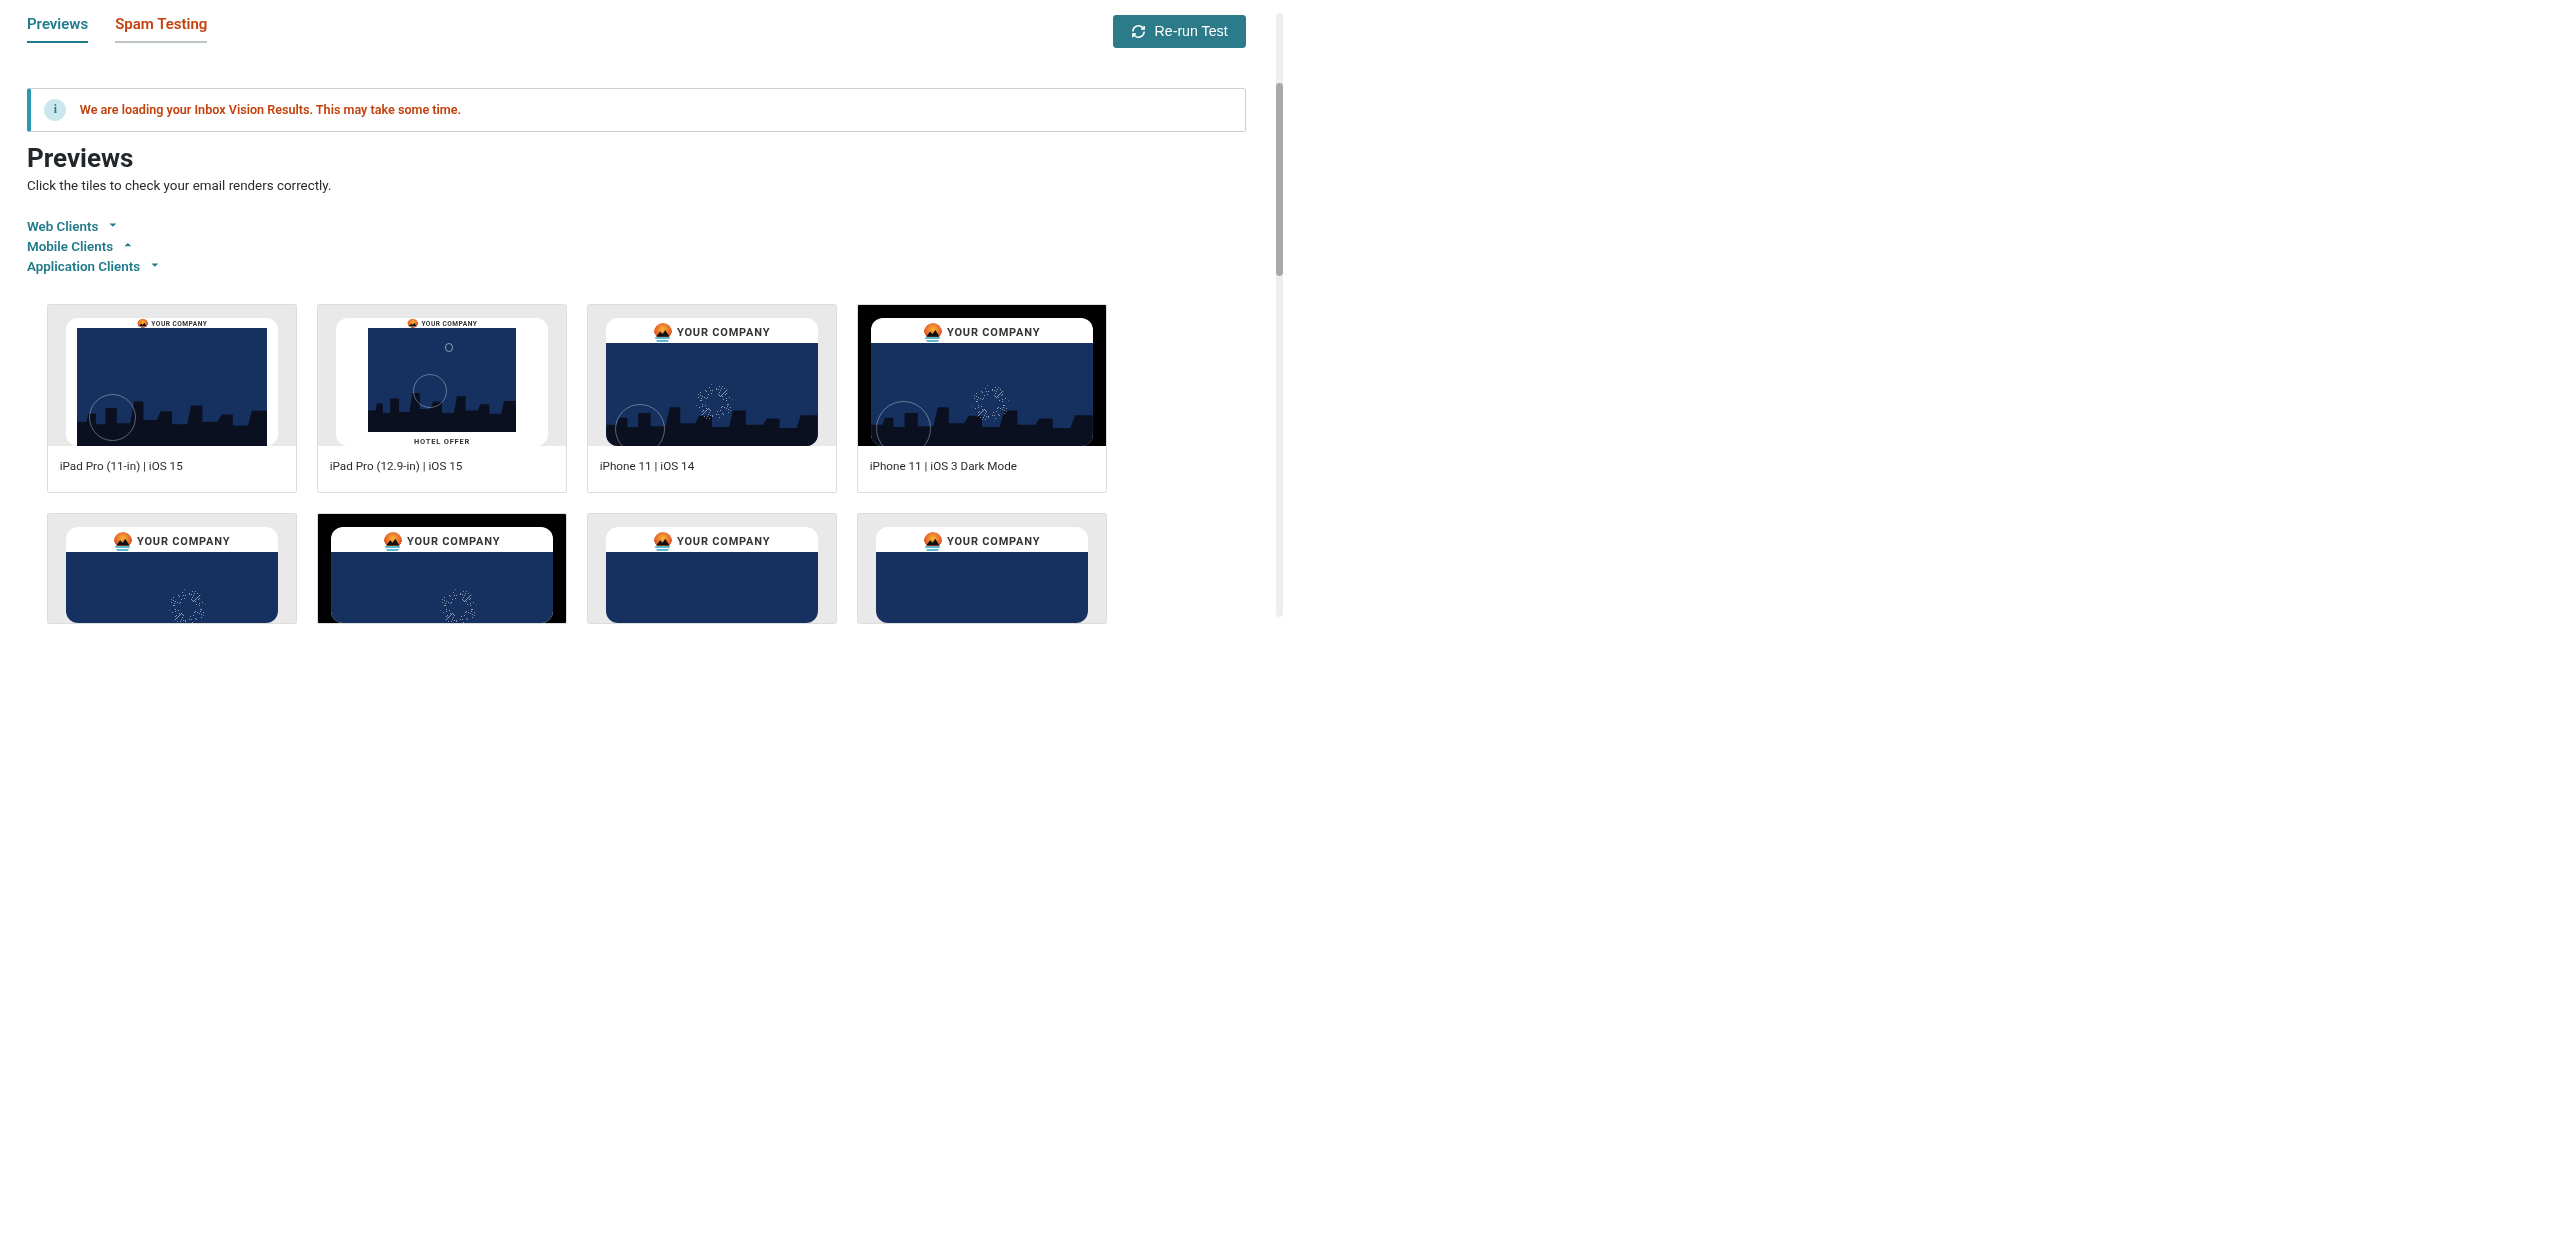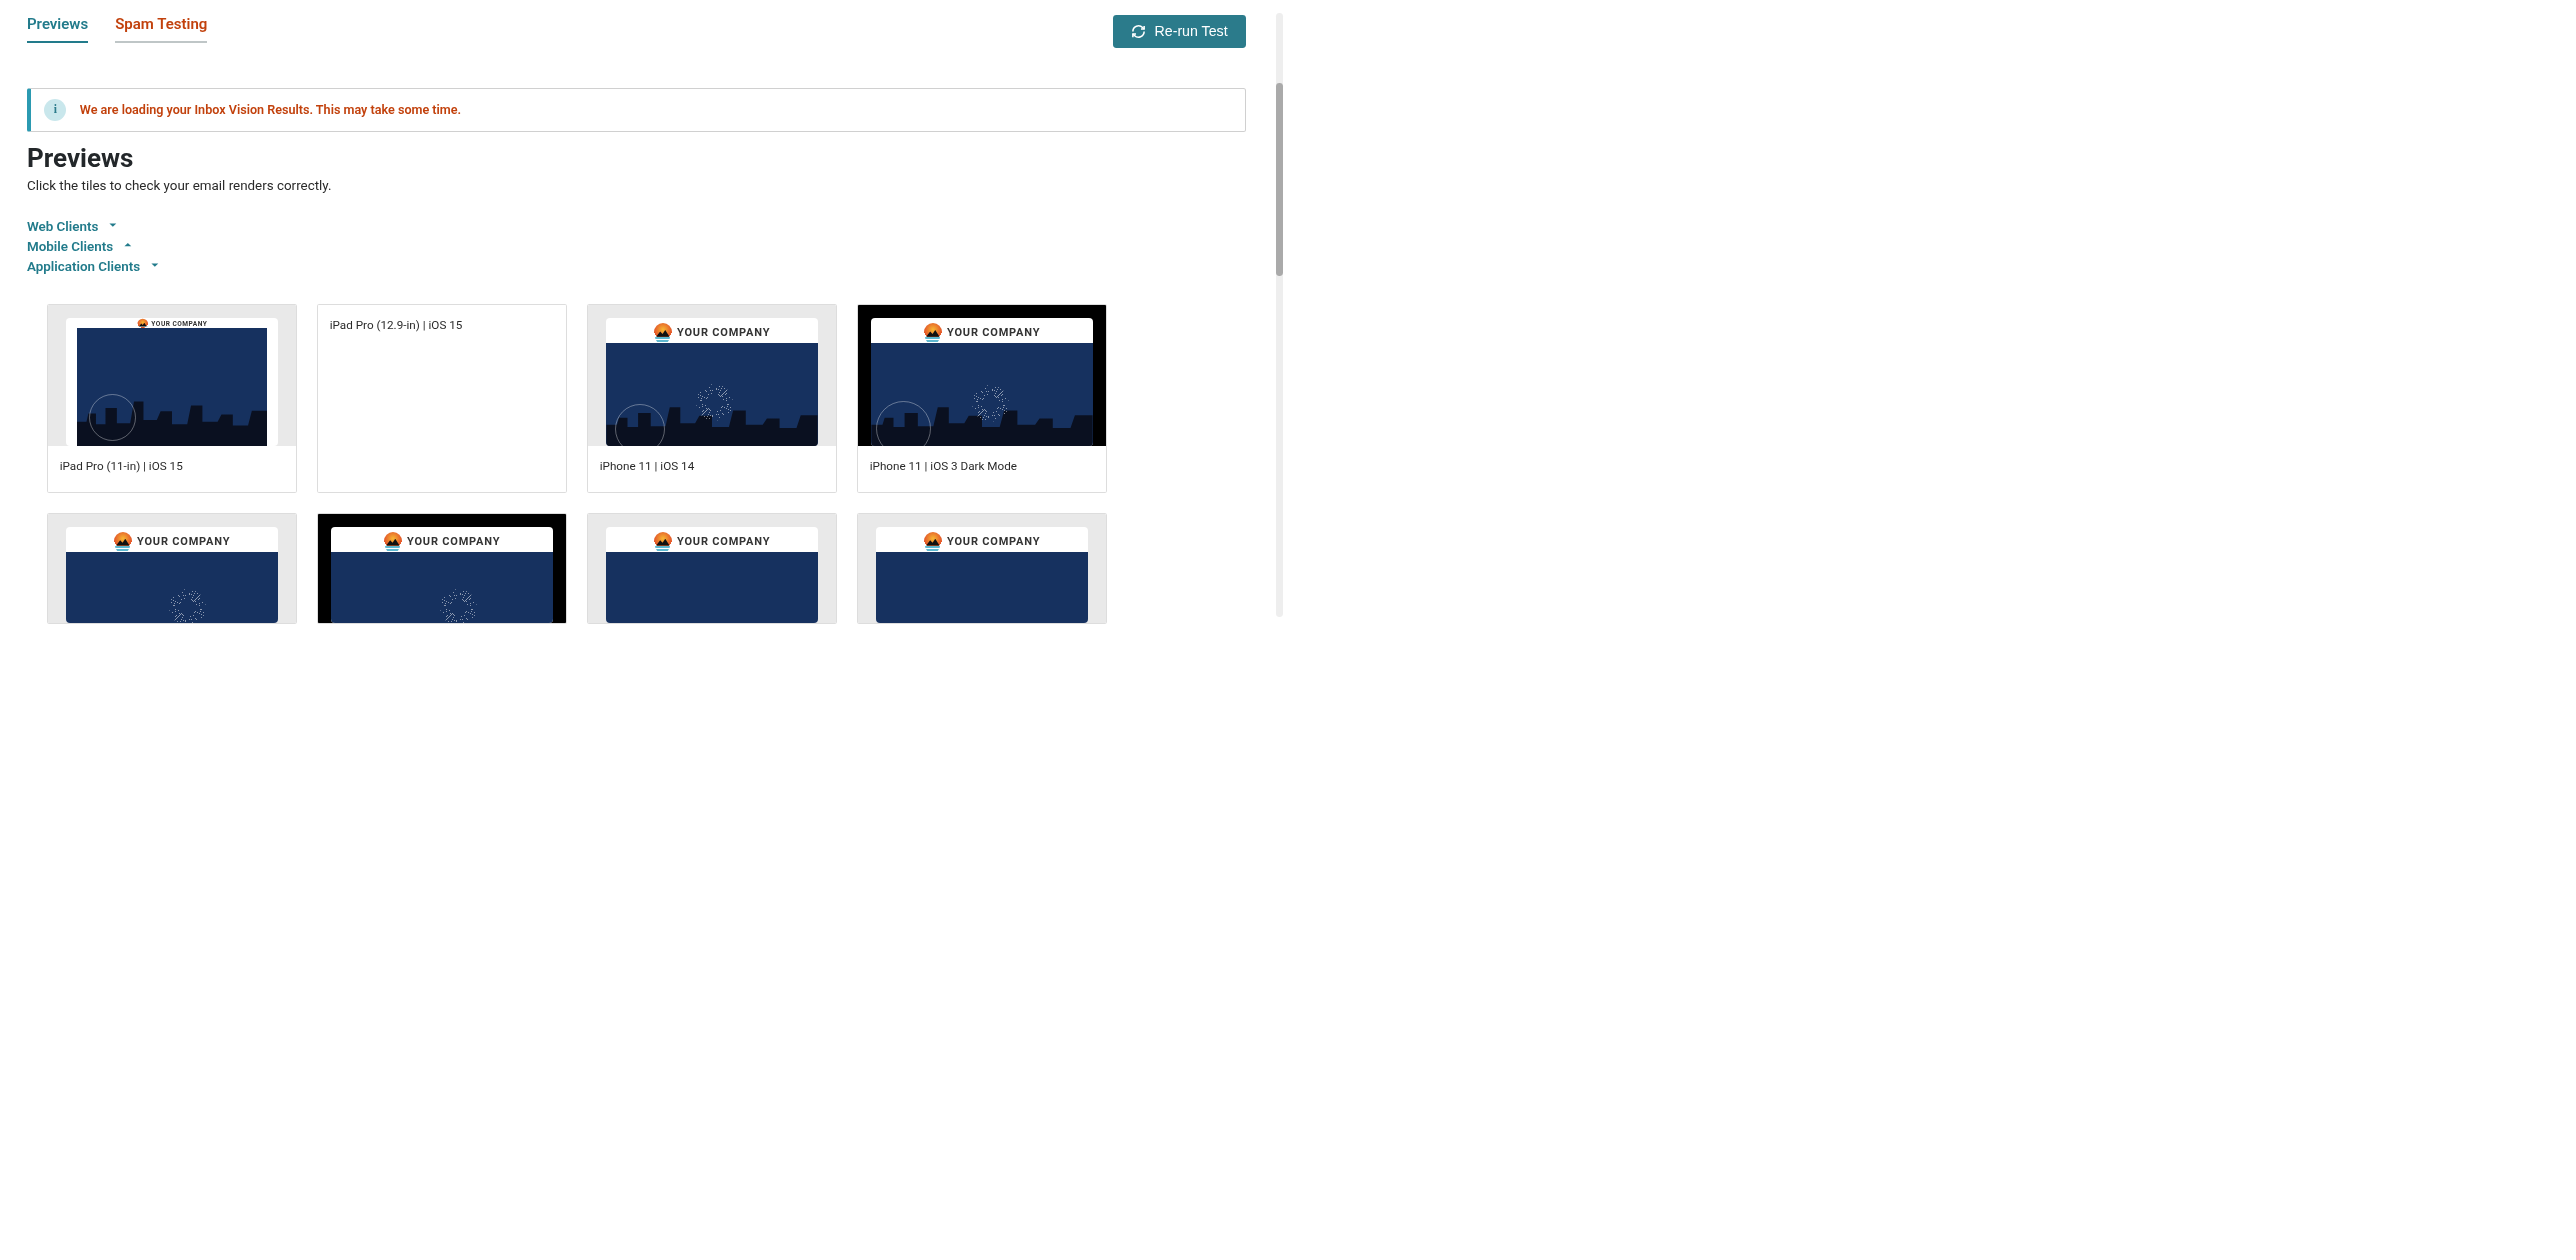--- a/index.html
+++ b/index.html
@@ -149,21 +149,21 @@
   .tile-thumb.dark .email-render { margin: 0 13.4px; }
   .tile-label {
     padding: 13.4px 11.7px 18.4px 11.7px;
     font-size: 11.7px;
     color: #2a2a2a;
   }
 
   
   .email-render {
     background: #fff;
-    border-radius: 4px;
+    border-radius: 12px;
     height: 100%;
     overflow: hidden;
     display: flex;
     flex-direction: column;
     align-items: center;
   }
   .email-render.wide .logo-row { transform: scale(.6); margin: -3.4px 0 -5px 0; }
   .email-render.close .logo-row { transform: scale(1.0); margin: 5px 0 1.7px 0; }
   .logo-row {
     display: flex; align-items: center; gap: 5px;
@@ -301,20 +301,38 @@
           <div class="night">
               <div class="skyline"></div>
               <div class="wheel"></div>
             </div>
         </div>
       </div>
       <div class="tile-label">iPad Pro (11-in) | iOS 15</div>
     </div>
 
     <div class="tile">
+      <div class="tile-thumb t2">
+        <div class="email-render wide">
+          <div class="logo-row">
+            <span class="logomark">
+                <span class="sun"></span>
+                <span class="mtn"></span>
+                <span class="water"></span>
+              </span>
+            <span>YOUR COMPANY</span>
+          </div>
+          <div class="night" style="width:70%">
+              <div class="skyline"></div>
+              <div class="wheel small"></div>
+              <div class="moon"></div>
+            </div>
+          <div class="hotel-offer">HOTEL OFFER</div>
+        </div>
+      </div>
       <div class="tile-label">iPad Pro (12.9-in) | iOS 15</div>
     </div>
 
     <div class="tile">
       <div class="tile-thumb t3">
         <div class="email-render close">
           <div class="logo-row">
             <span class="logomark">
                 <span class="sun"></span>
                 <span class="mtn"></span>

